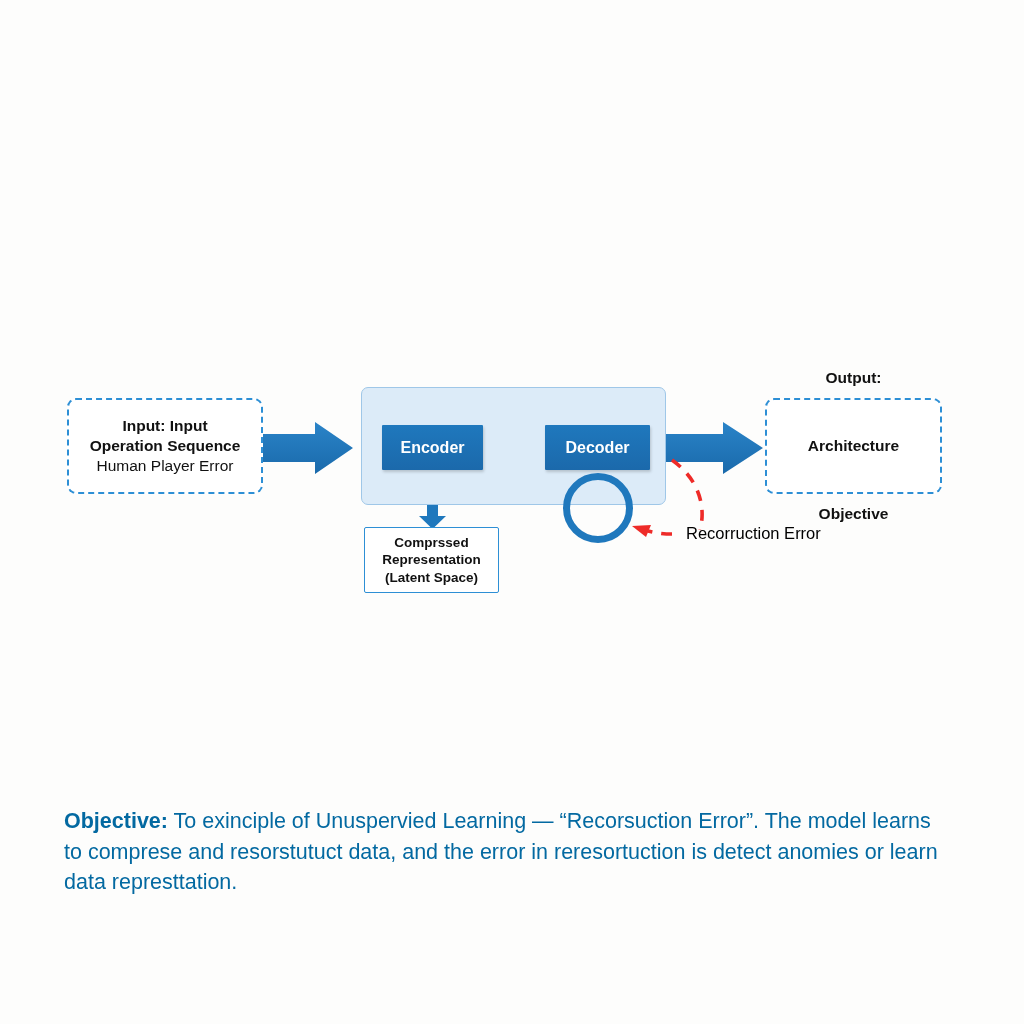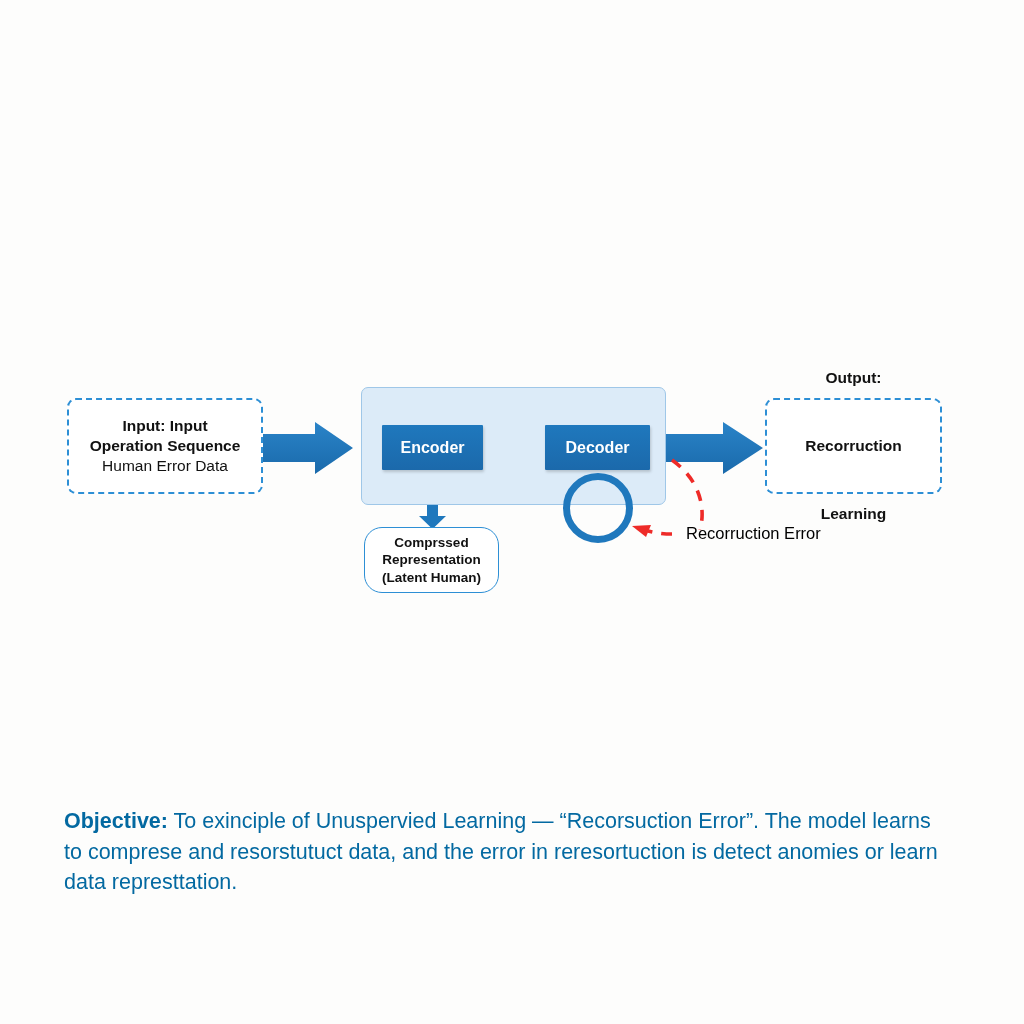--- a/index.html
+++ b/index.html
@@ -106,21 +106,21 @@
 
   
   #latent-box {
     position: absolute;
     left: 364px;
     top: 527px;
     width: 135px;
     height: 66px;
     background: #ffffff;
     border: 1.7px solid #2d8fd5;
-    border-radius: 18px;
+    border-radius: 2px;
     box-sizing: border-box;
     display: flex;
     flex-direction: column;
     align-items: center;
     justify-content: center;
     text-align: center;
     font-size: 13.5px;
     font-weight: bold;
     color: #111111;
     line-height: 1.27;
@@ -218,33 +218,33 @@
   </div>
   <div class="enc-dec" id="decoder-block">
     <span>Decoder</span>
   </div>
 
   <div id="ring"></div>
 
   <div class="dashed-box" id="input-box">
     <div class="b">Input: Input</div>
     <div class="b">Operation Sequence</div>
-    <div class="n">Human Error Data</div>
+    <div class="n">Human Player Error</div>
   </div>
 
   <div class="dashed-box" id="output-box">
     <div class="b">Output:</div>
-    <div class="b">Recorruction</div>
-    <div class="b">Learning</div>
+    <div class="b">Architecture</div>
+    <div class="b">Objective</div>
   </div>
 
   <div id="latent-box">
     <div>Comprssed</div>
     <div>Representation</div>
-    <div>(Latent Human)</div>
+    <div>(Latent Space)</div>
   </div>
 
   <svg id="error-layer" viewBox="0 0 1024 1024" xmlns="http://www.w3.org/2000/svg">
     <g>
       <path d="M672,460 C700,480 706,508 700,530" fill="none" stroke="#ee2b28" stroke-width="3.6" stroke-dasharray="11,9" stroke-linecap="butt"></path>
       <path d="M672,534 C668,534 660,534 648,531" fill="none" stroke="#ee2b28" stroke-width="3.6" stroke-dasharray="11,9" stroke-linecap="butt"></path>
       <path d="M632,526 L651,525 L646,537 Z" fill="#ee2b28"></path>
     </g>
   </svg>
 

